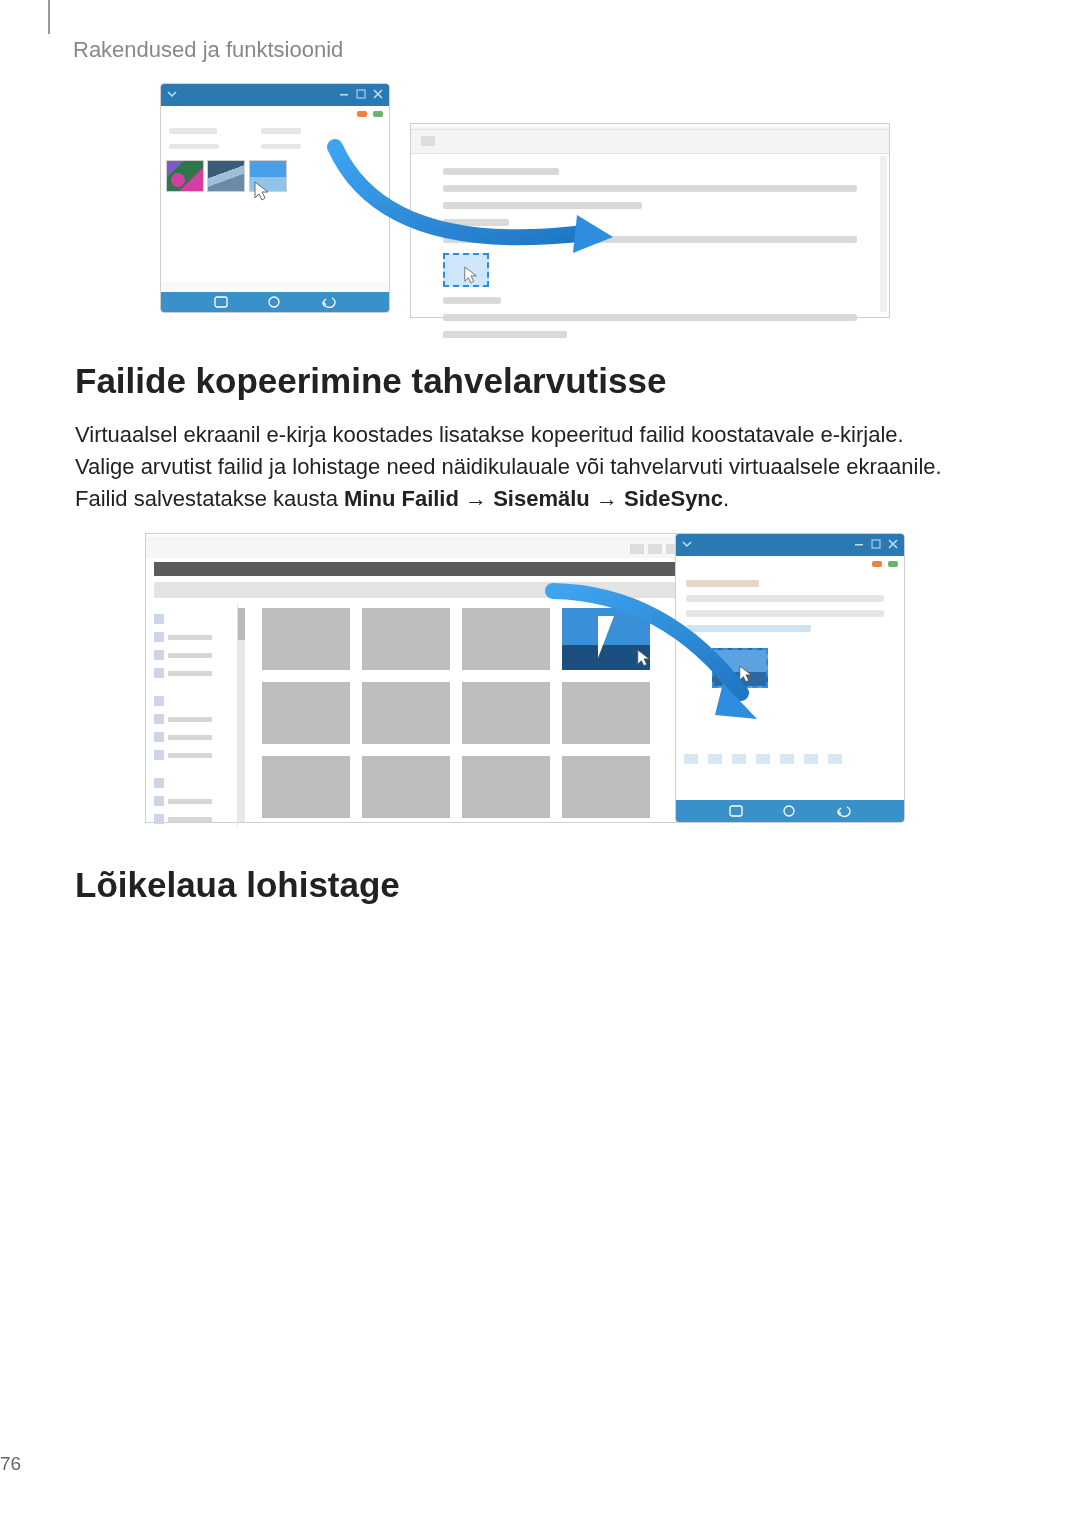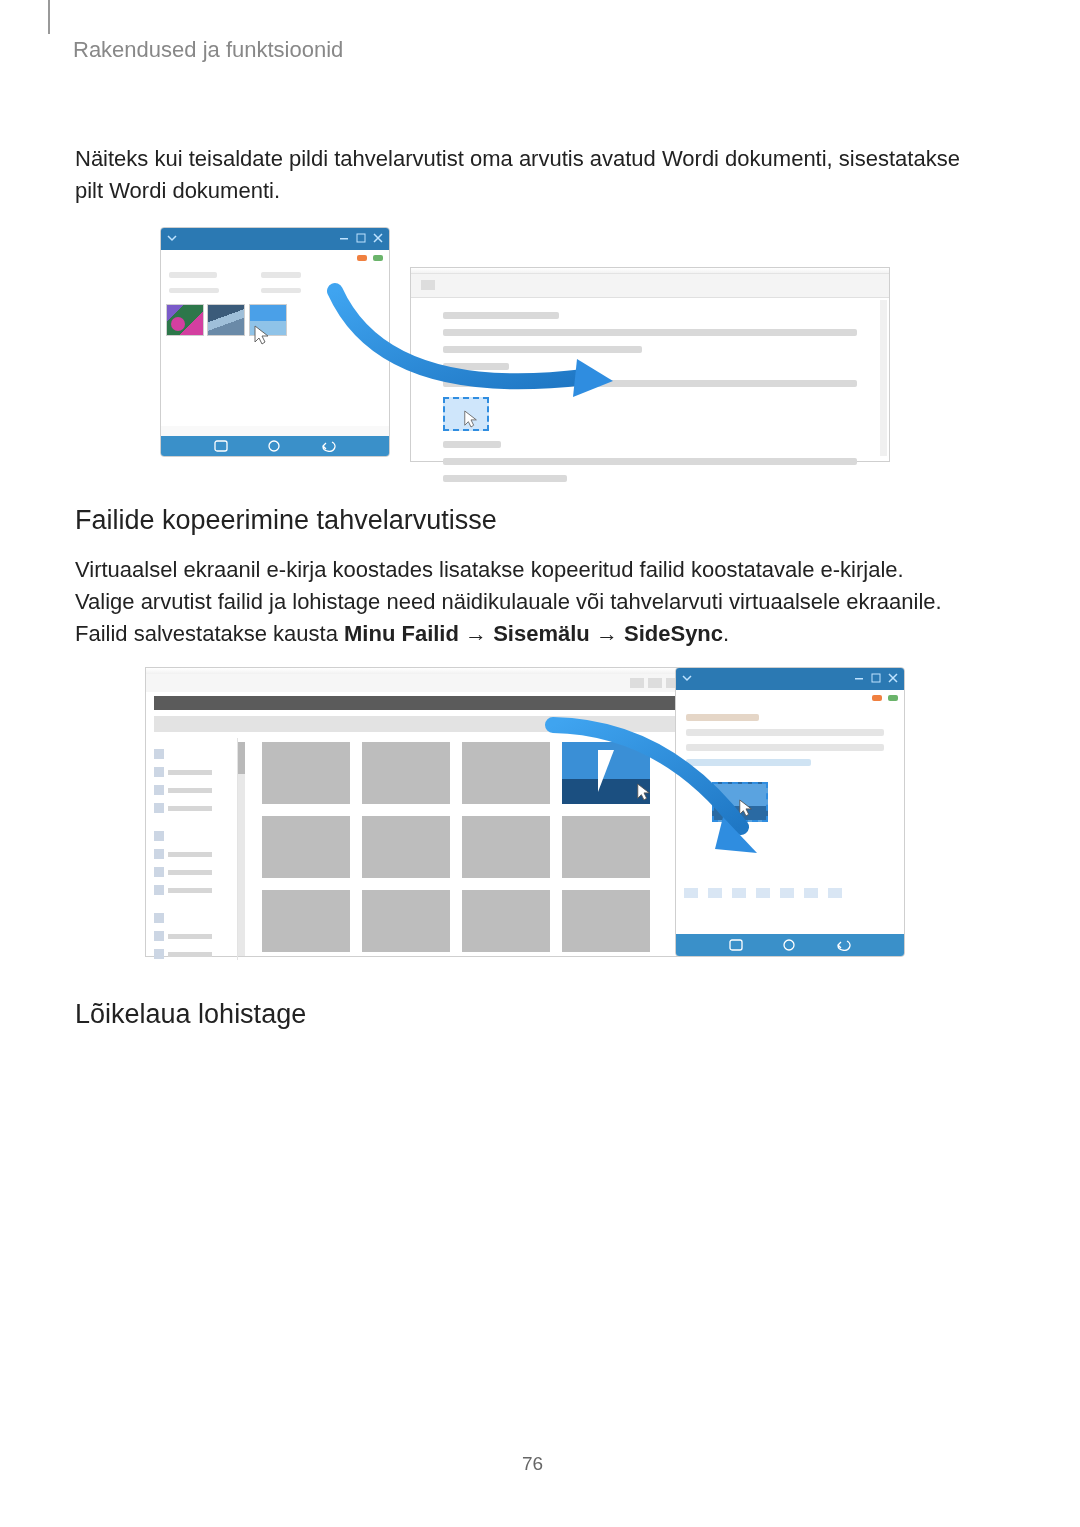--- a/index.html
+++ b/index.html
@@ -1,21 +1,21 @@
 <!DOCTYPE html>
 <html><head>
 <meta charset="utf-8">
 <style>
   * { box-sizing: border-box; margin: 0; padding: 0; }
   html, body { width: 1080px; height: 1527px; background: #fff; font-family: Arial, Helvetica, sans-serif; color: #222; }
   .page { position: relative; width: 1080px; height: 1527px; padding: 40px 105px 40px 75px; }
   .page-rule { position: absolute; left: 48px; top: 0; width: 2px; height: 34px; background: #999; }
   .header-title { color: #888; font-size: 22px; margin-left: -2px; margin-top: -3px; }
   .intro { margin-top: 80px; font-size: 22px; line-height: 1.45; }
-  .h2 { font-weight: normal; font-size: 27px; margin-top: 38px; margin-bottom: 18px; }
+  .h2 { font-weight: bold; font-size: 35px; margin-top: 38px; margin-bottom: 18px; }
   .body-text { font-size: 22px; line-height: 1.45; }
   .bold { font-weight: bold; }
 
   
   .fig1 { position: relative; width: 730px; height: 240px; margin: 20px auto 0 auto; }
   .tablet { position: absolute; left: 0; top: 0; width: 230px; height: 230px; background: #f9f9f9; border: 1px solid #cfcfcf; border-radius: 4px; overflow: hidden; }
   .tablet-top { height: 22px; background: #2b79b3; display: flex; align-items: center; justify-content: space-between; padding: 0 6px; color: #bfe3ff; font-size: 11px; }
   .tablet-top .right svg { margin-left: 4px; }
   .tablet-toolbar { height: 16px; background: #fff; display: flex; align-items: center; justify-content: flex-end; padding: 0 6px; gap:6px; }
   .tablet-toolbar .dot { width: 10px; height: 6px; border-radius: 2px; background: #f08040; }
@@ -77,30 +77,29 @@
   .tablet2-bottom .sq { width:14px; height:10px; background:#d9e6f4; }
   .tablet2 .tablet-nav { height:22px; }
 
   .arrow2 { position:absolute; left:400px; top:50px; width:250px; height:160px; pointer-events:none; }
 
   
   .note-row { display:flex; align-items:center; gap:38px; margin-top:30px; }
   .note-icon { width:46px; height:46px; border:3px solid #27b06a; border-radius:8px; display:flex; align-items:center; justify-content:center; flex:0 0 46px; }
   .note-text { font-size:22px; line-height:1.45; }
 
-  .page-number { position:absolute; left:0; right:15px; bottom:52px; text-align:center; color:#666; font-size:19px; }
+  .page-number { position:absolute; left:0; right:15px; bottom:52px; text-align:left; color:#666; font-size:19px; }
 </style>
 </head>
 <body>
 
 <div class="page">
   <div class="page-rule"></div>
   <div class="header-title">Rakendused ja funktsioonid</div>
 
-  <p class="intro body-text">Näiteks kui teisaldate pildi tahvelarvutist oma arvutis avatud Wordi dokumenti, sisestatakse pilt Wordi dokumenti.</p>
 
   <div class="fig1">
 
     <div class="tablet">
       <div class="tablet-top">
         <span>
           <svg width="10" height="10" viewBox="0 0 10 10">
               <path d="M1 3 L5 7 L9 3" stroke="#bfe3ff" stroke-width="1.5" fill="none"></path>
             </svg>
         </span>

